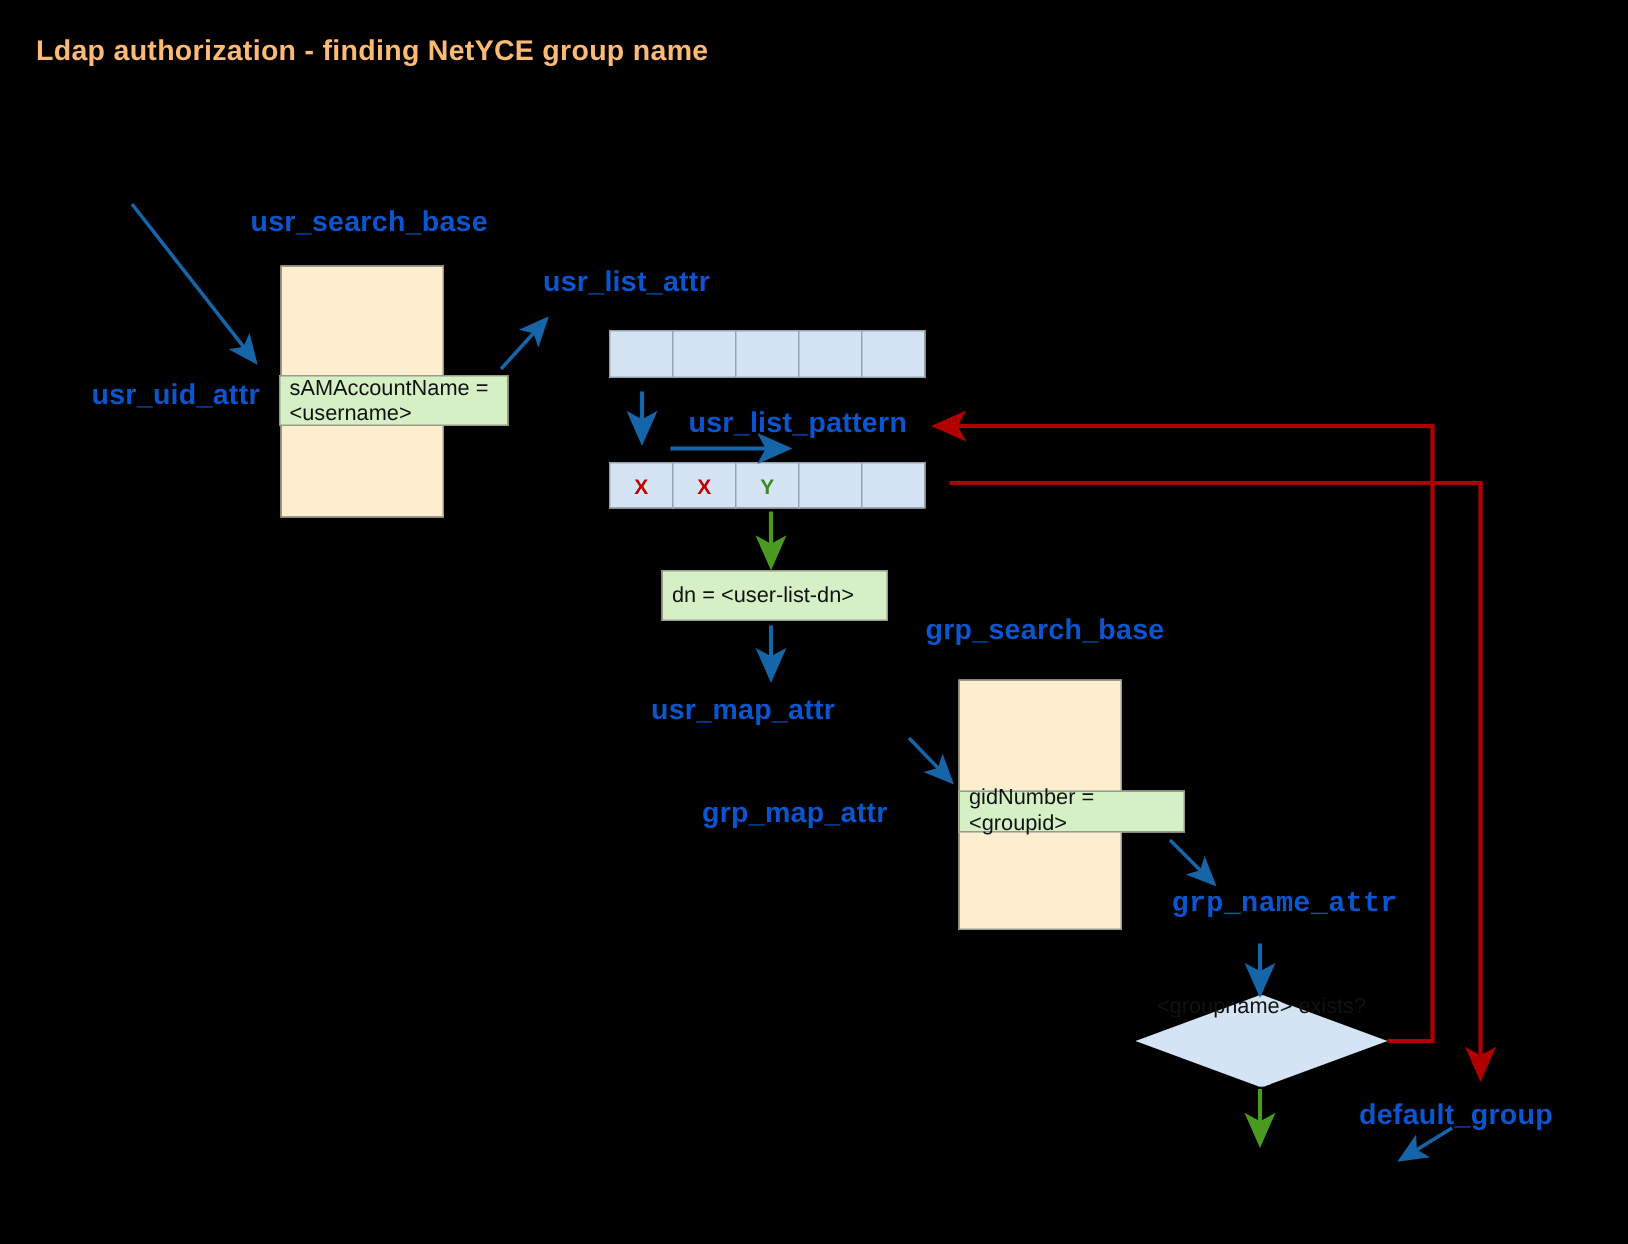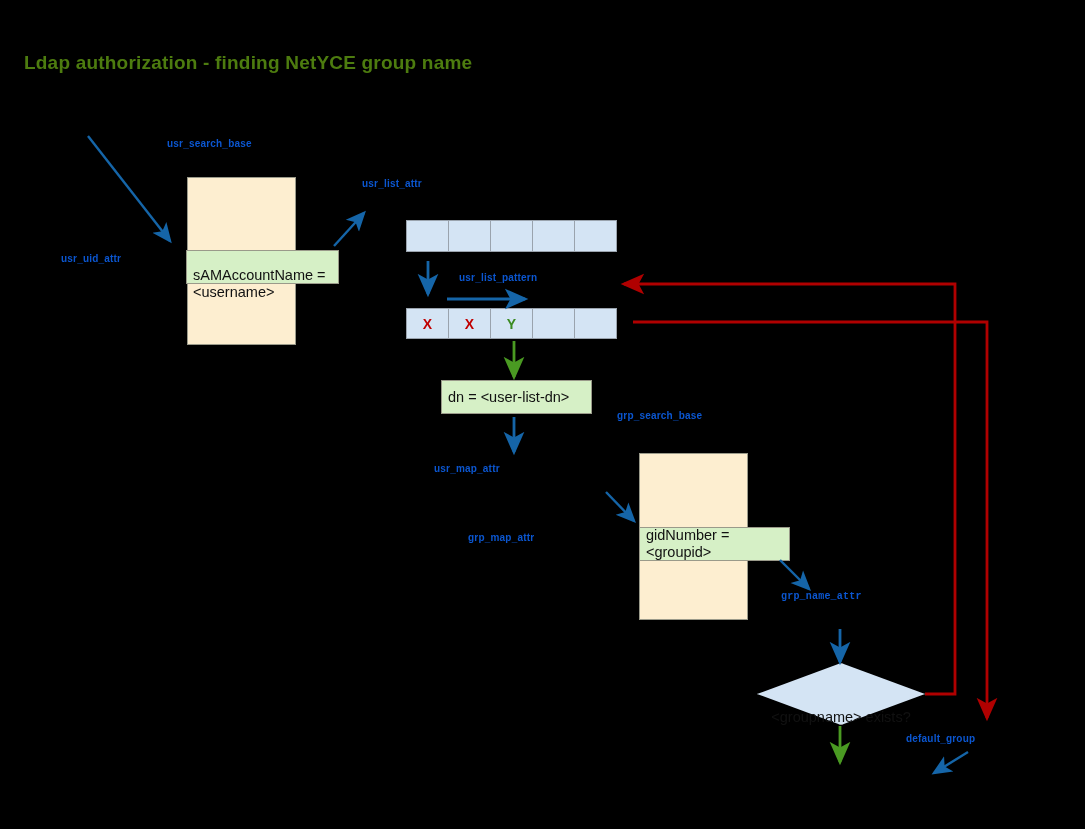--- a/index.html
+++ b/index.html
@@ -1,40 +1,40 @@
 <!DOCTYPE html>
 <html><head>
 <meta charset="utf-8">
 <style>
   html,body{margin:0;padding:0;background:#000;}
   body{width:1085px;height:829px;overflow:hidden;
        font-family:"Liberation Sans","DejaVu Sans",sans-serif;}
   #stage{position:relative;width:1085px;height:829px;background:#000000;}
 
   .title{position:absolute;left:24px;top:24px;
-         font-size:19px;font-weight:bold;color:#4d7c0f;
-         letter-spacing:0.2px;white-space:nowrap;margin-top:28px;}
+         font-size:19px;font-weight:bold;color:#fdba74;
+         letter-spacing:0.2px;white-space:nowrap;}
 
-  .lbl{position:absolute;color:#0b56d0;font-size:10px;font-weight:bold;
+  .lbl{position:absolute;color:#0b56d0;font-size:19px;font-weight:bold;
        white-space:nowrap;letter-spacing:0.2px;}
 
   .cream{position:absolute;background:#fdeed0;border:1px solid #9a9a8a;box-sizing:border-box;}
 
   .green{position:absolute;background:#d6f0c6;border:1px solid #9a9a8a;box-sizing:border-box;
-         color:#111;font-size:14.5px;line-height:17px;padding:16px 6px;}
+         color:#111;font-size:14.5px;line-height:17px;padding:0 6px;}
 
   .tbl{position:absolute;display:flex;box-sizing:border-box;}
   .cell{width:43px;height:100%;background:#d4e4f4;border:1px solid #9aa3ad;
         box-sizing:border-box;margin-right:-1px;
         display:flex;align-items:center;justify-content:center;
         font-size:14px;font-weight:bold;}
   .cx{color:#c00000;}
   .cy{color:#3a8a20;}
 
-  .diamond{position:absolute;display:flex;align-items:flex-end;justify-content:center;
+  .diamond{position:absolute;display:flex;align-items:flex-start;justify-content:center;
            color:#111;font-size:14.5px;white-space:nowrap;}
   .diamond .dshape{position:absolute;inset:0;background:#d4e4f4;
         border:1px solid #8d9399;
         clip-path:polygon(50% 0%,100% 50%,50% 100%,0% 50%);}
   .diamond .dtxt{position:relative;z-index:2;}
 
   svg.ov{position:absolute;left:0;top:0;width:1085px;height:829px;
          overflow:visible;pointer-events:none;}
 </style>
 </head>

